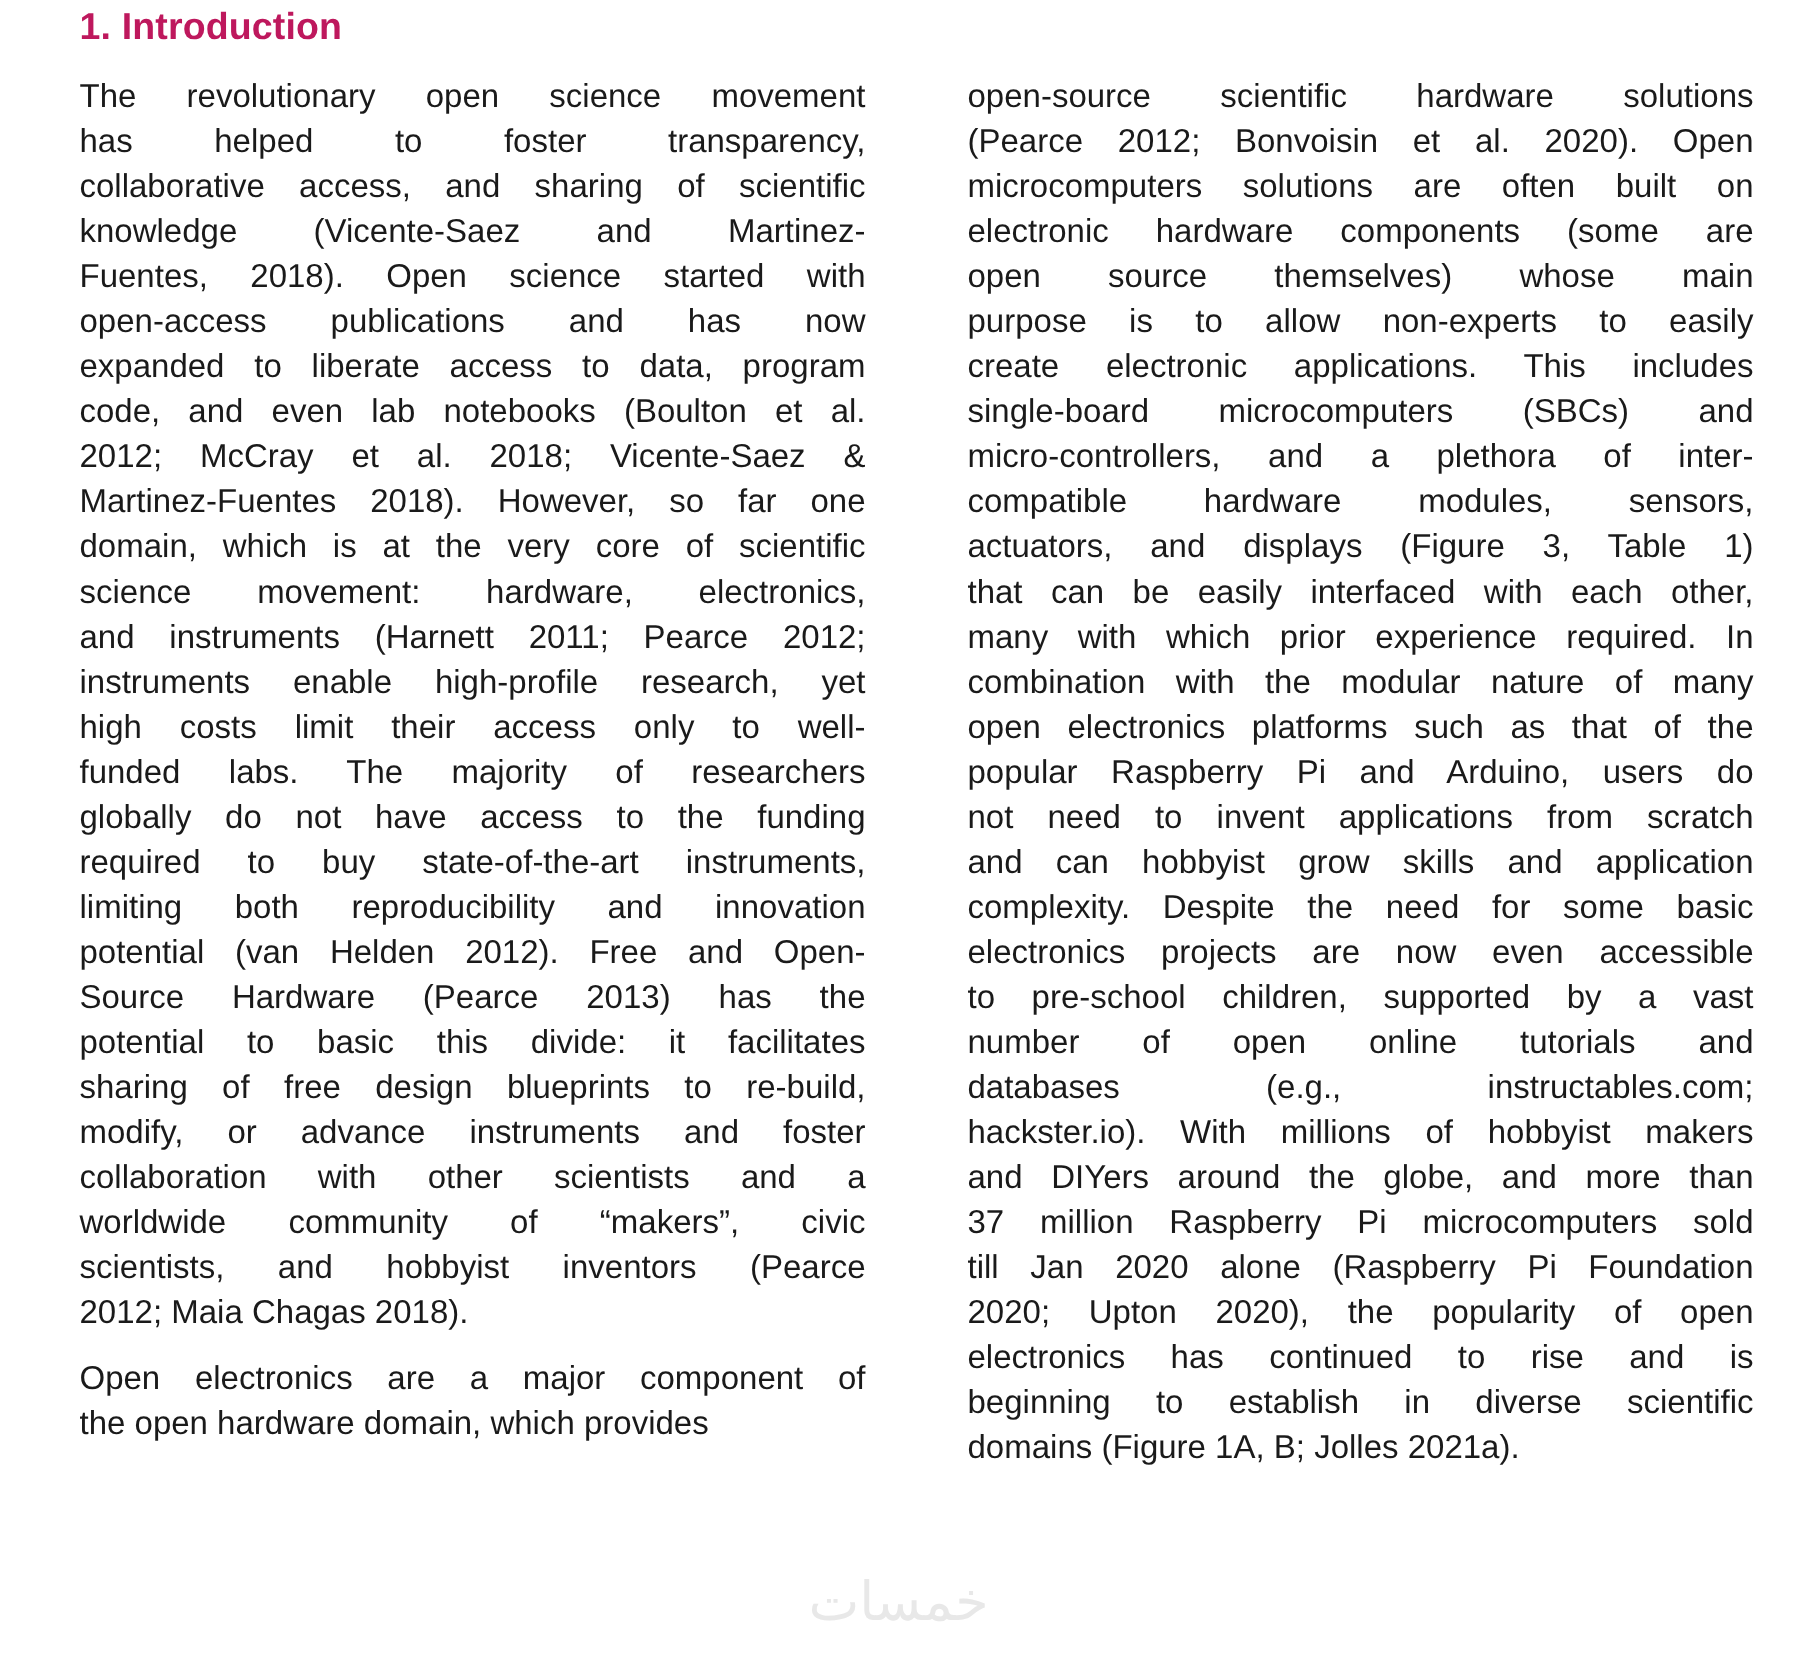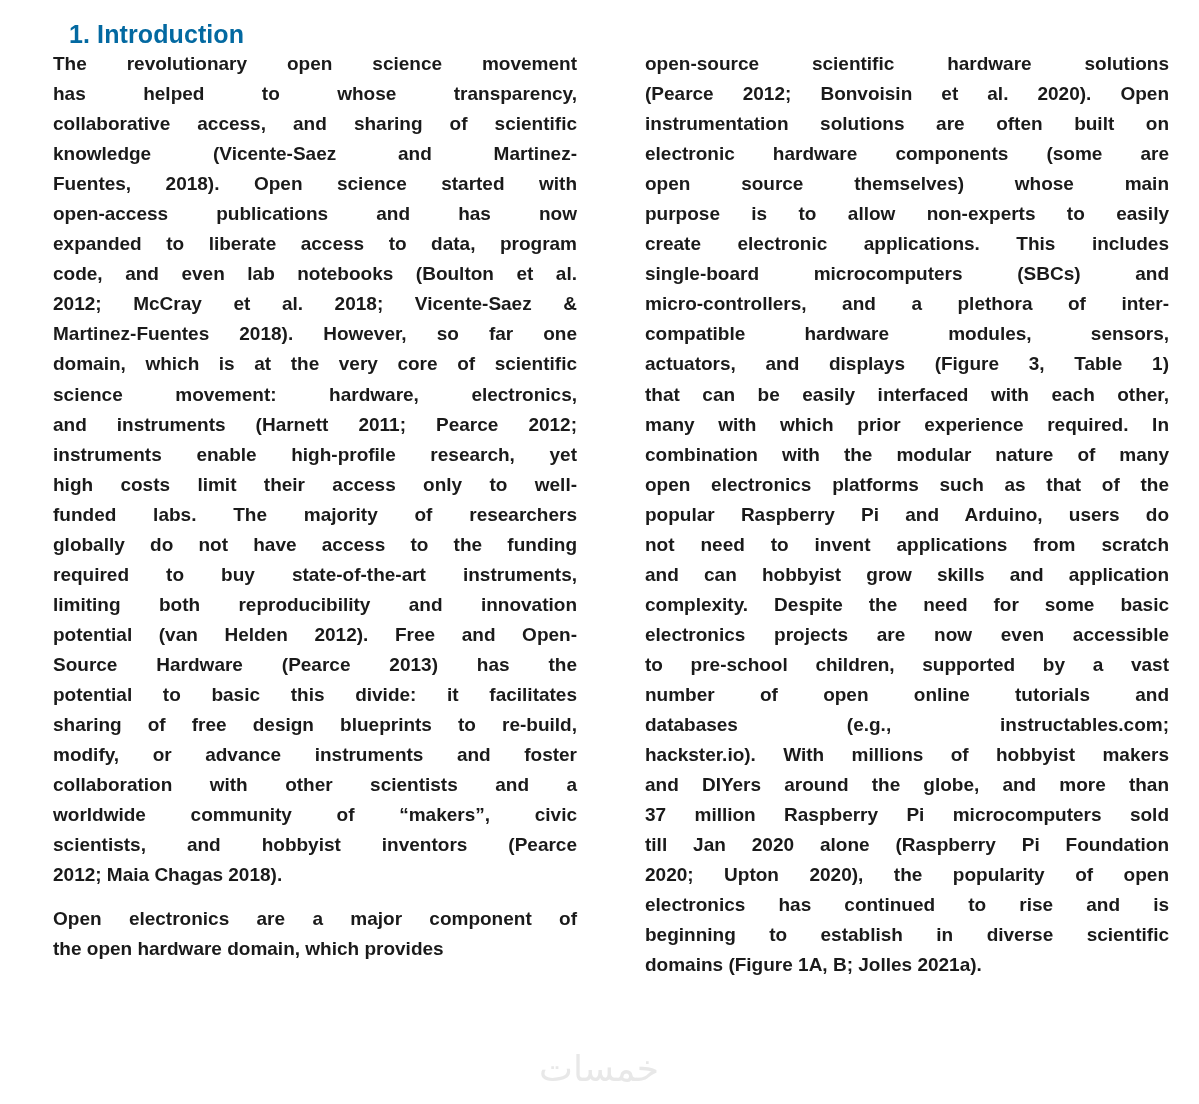--- a/index.html
+++ b/index.html
@@ -14,30 +14,29 @@
       overflow: hidden;
       font-family: "Liberation Sans", sans-serif;
       color: #1a1a1a;
     }
     .heading {
       position: absolute;
       left: 53px;
       top: 4px;
       font-size: 25px;
       font-weight: bold;
-      color: #0369a1;
-      margin: 16px;
+      color: #be185d;
+      margin: 0;
       letter-spacing: 0.1px;
     }
     .col {
       position: absolute;
       top: 49px;
       width: 524px;
-      font-size: 19px;
-      font-weight: bold;
+      font-size: 22px;
     }
     .col-left { left: 53px; }
     .col-right { left: 645px; }
     .para {
       margin: 0;
     }
     .line {
       display: block;
       height: 30.05px;
       line-height: 30.05px;
@@ -68,21 +67,21 @@
     }
   </style>
 </head>
 <body>
 
 <h1 class="heading">1. Introduction</h1>
 
 <div class="col col-left">
   <div class="para">
       <span class="line">The revolutionary open science movement</span>
-      <span class="line">has helped to whose transparency,</span>
+      <span class="line">has helped to foster transparency,</span>
       <span class="line">collaborative access, and sharing of scientific</span>
       <span class="line">knowledge (Vicente-Saez and Martinez-</span>
       <span class="line">Fuentes, 2018). Open science started with</span>
       <span class="line">open-access publications and has now</span>
       <span class="line">expanded to liberate access to data, program</span>
       <span class="line">code, and even lab notebooks (Boulton et al.</span>
       <span class="line">2012; McCray et al. 2018; Vicente-Saez &amp;</span>
       <span class="line">Martinez-Fuentes 2018). However, so far one</span>
       <span class="line">domain, which is at the very core of scientific</span>
       <span class="line">science movement: hardware, electronics,</span>
@@ -107,21 +106,21 @@
   <div class="para">
       <span class="line">Open electronics are a major component of</span>
       <span class="line last">the open hardware domain, which provides</span>
     </div>
 </div>
 
 <div class="col col-right">
   <div class="para">
       <span class="line">open-source scientific hardware solutions</span>
       <span class="line">(Pearce 2012; Bonvoisin et al. 2020). Open</span>
-      <span class="line">instrumentation solutions are often built on</span>
+      <span class="line">microcomputers solutions are often built on</span>
       <span class="line">electronic hardware components (some are</span>
       <span class="line">open source themselves) whose main</span>
       <span class="line">purpose is to allow non-experts to easily</span>
       <span class="line">create electronic applications. This includes</span>
       <span class="line">single-board microcomputers (SBCs) and</span>
       <span class="line">micro-controllers, and a plethora of inter-</span>
       <span class="line">compatible hardware modules, sensors,</span>
       <span class="line">actuators, and displays (Figure 3, Table 1)</span>
       <span class="line">that can be easily interfaced with each other,</span>
       <span class="line">many with which prior experience required. In</span>

